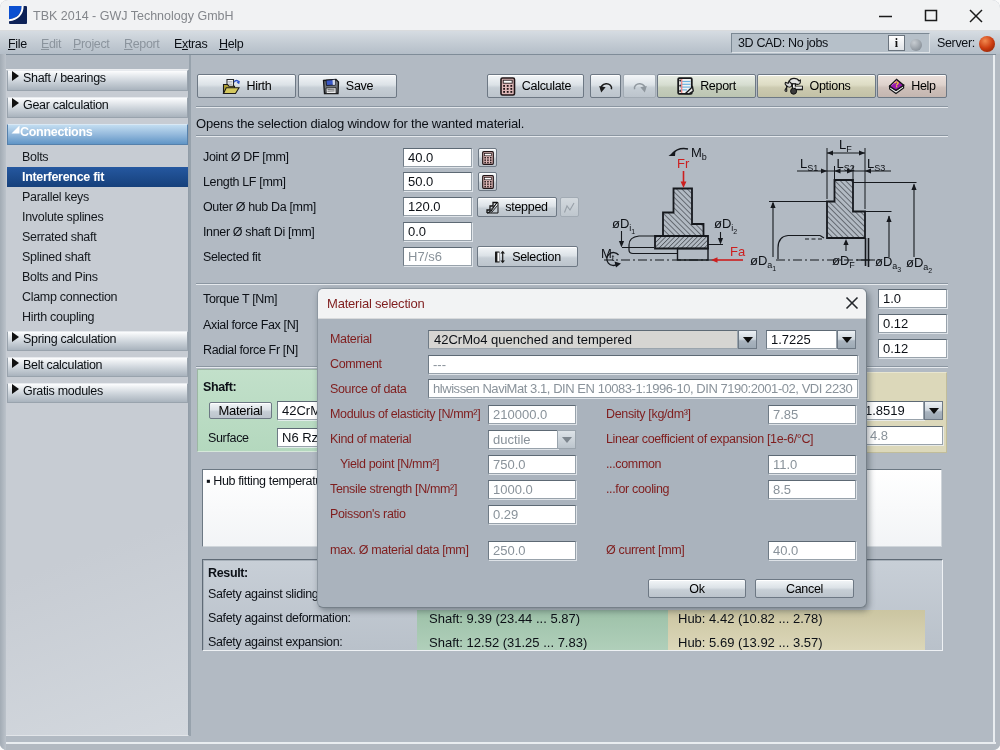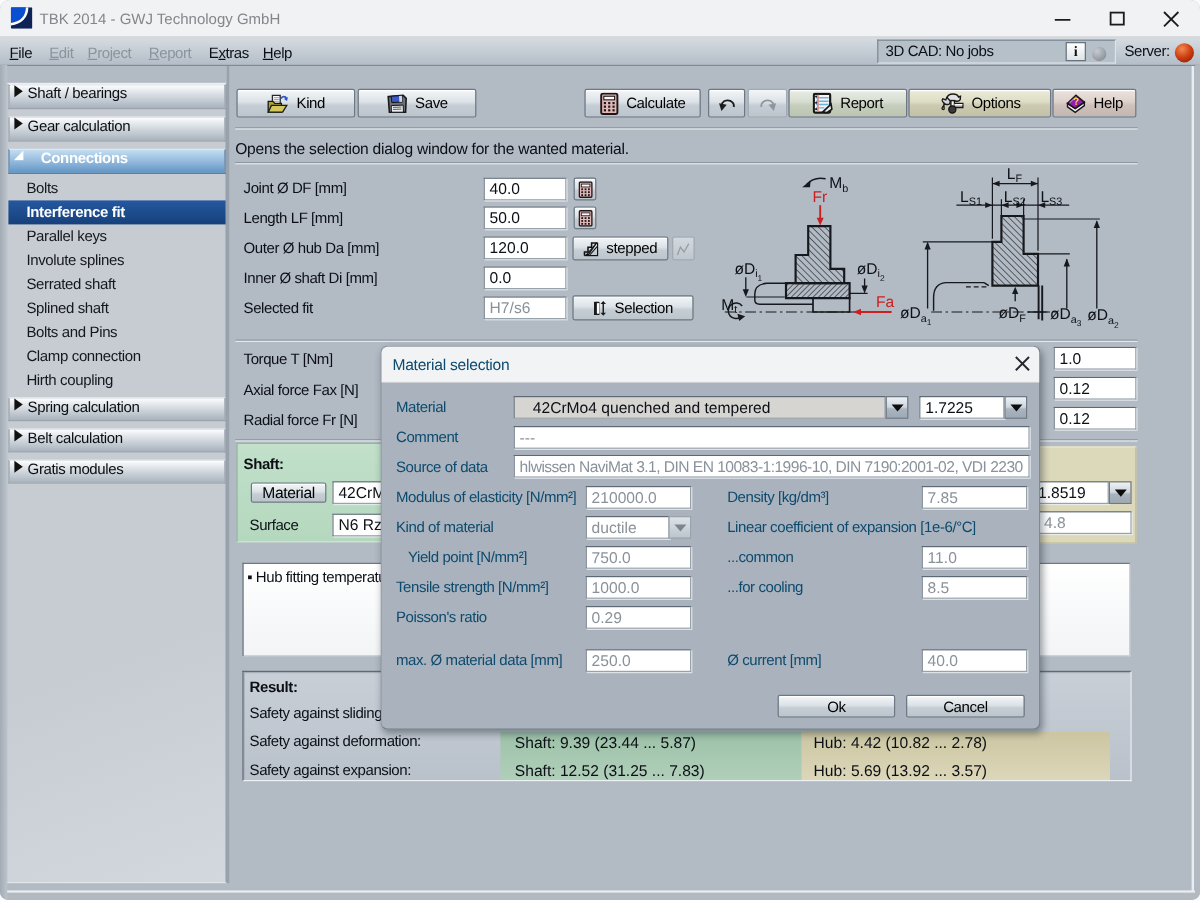--- a/index.html
+++ b/index.html
@@ -7,21 +7,21 @@
 .a{position:absolute}
 .lbl{font-size:12.5px;letter-spacing:-0.35px;color:#0c1016;white-space:nowrap;line-height:13px}.num{font-size:13px;letter-spacing:0}
 .gt{color:#89929a}
 .inp{background:#fff;border:1px solid #98a2ab;border-top-color:#5d6974;border-left-color:#6f7b86;box-shadow:1px 1px 0 rgba(238,242,246,.75);font-size:13px;color:#0c1016;padding-left:4px;display:flex;align-items:center;white-space:nowrap;overflow:hidden;box-sizing:border-box}
 .btn{border:1px solid #6d7884;border-radius:2px;background:linear-gradient(#f3f6f8,#dce2e7 45%,#c6ced5 58%,#bcc4cc);box-shadow:inset 0 1px 0 #fff;display:flex;align-items:center;justify-content:center;font-size:12.5px;letter-spacing:-0.3px;color:#000;box-sizing:border-box;gap:6px}
 .grv{border-top:1px solid #8b96a1;border-bottom:1px solid #e5e9ed;height:0}
 .sh{background:linear-gradient(#fcfdfe,#ccd3da 55%,#a9b3bd);border:1px solid #99a3ad;border-top-color:#e7eaee;font-size:12.5px;letter-spacing:-0.3px;color:#0a0e12;display:flex;align-items:flex-start;box-sizing:border-box}
 .si2{position:absolute;font-size:12.5px;letter-spacing:-0.3px;color:#14181d;display:flex;align-items:center;padding-left:15px;box-sizing:border-box}
 .tri{width:0;height:0;border-style:solid;display:inline-block}
 .dab{background:linear-gradient(#edf1f5,#cfd7de 48%,#a9b4bf 58%,#9da9b4);border:1px solid #6e7985;display:flex;align-items:center;justify-content:center;box-sizing:border-box}
-.dtx{font-size:12.5px;letter-spacing:-0.35px;color:#0c4a6e;white-space:nowrap;line-height:13px}
+.dtx{font-size:12.5px;letter-spacing:-0.35px;color:#7f1d1d;white-space:nowrap;line-height:13px}
 </style>
 </head>
 <body>
 <div id="w">
 <div class="a" style="left:0;top:0;width:1000px;height:30px;background:#f1f2f3;border-bottom:1px solid #d9dbdd"></div>
 <svg class="a" style="left:9px;top:6px" width="18" height="18">
  <rect x="0" y="0" width="18" height="18" rx="1" fill="#0d2257"></rect>
  <path d="M0,0 L12.6,0 C12.6,7.6 7.8,12.4 0,13.2 Z" fill="#0b4fd0"></path>
  <path d="M13.6,0 C13.6,8 8.4,13.3 0,14.2" stroke="#ffffff" stroke-width="2.1" fill="none"></path>
 </svg>
@@ -51,21 +51,21 @@
       <span style="margin-left:4px">Shaft / bearings</span>
     </div>
 <div class="a sh" style="left:7px;top:97px;width:181px;height:21px">
       <span class="tri" style="margin-left:4px;border-width:5px 0 5px 7px;border-color:transparent transparent transparent #111"></span>
       <span style="margin-left:4px">Gear calculation</span>
     </div>
 <div class="a sh" style="left:7px;top:124px;width:181px;height:21px;background:linear-gradient(#c2ddf1,#94b9dc 50%,#6095c6);border-color:#5580ab;border-top-color:#d9e8f4;color:#fff;font-weight:bold">
       <svg width="9" height="9" style="margin-left:3px">
         <polygon points="0.5,8.5 8.5,8.5 8.5,0.5" fill="#fff"></polygon>
       </svg>
-      <span style="margin-left:14px">Connections</span>
+      <span style="margin-left:0">Connections</span>
     </div>
 <div class="a si2" style="left:7px;top:147px;width:181px;height:20px">Bolts</div>
 <div class="a si2" style="left:7px;top:167px;width:181px;height:20px;background:linear-gradient(#2558a0,#16407b);color:#fff;font-weight:bold">Interference fit</div>
 <div class="a si2" style="left:7px;top:187px;width:181px;height:20px">Parallel keys</div>
 <div class="a si2" style="left:7px;top:207px;width:181px;height:20px">Involute splines</div>
 <div class="a si2" style="left:7px;top:227px;width:181px;height:20px">Serrated shaft</div>
 <div class="a si2" style="left:7px;top:247px;width:181px;height:20px">Splined shaft</div>
 <div class="a si2" style="left:7px;top:267px;width:181px;height:20px">Bolts and Pins</div>
 <div class="a si2" style="left:7px;top:287px;width:181px;height:20px">Clamp connection</div>
 <div class="a si2" style="left:7px;top:307px;width:181px;height:20px">Hirth coupling</div>
@@ -88,21 +88,21 @@
         <g stroke="#9aa0a6" stroke-width="0.8">
           <line x1="6.2" y1="3.4" x2="10.4" y2="3.4"></line>
           <line x1="6.2" y1="4.9" x2="10.4" y2="4.9"></line>
           <line x1="6.2" y1="6.4" x2="10.4" y2="6.4"></line>
         </g>
         <path d="M12.2,4.2 C13.2,1.9 15.8,2.1 16.8,4.1" fill="none" stroke="#2a50c8" stroke-width="1.4"></path>
         <path d="M17.9,2.8 L17.2,6.2 L14.6,4.6 Z" fill="#2a50c8"></path>
         <path d="M1.5,15.5 L1.5,6.5 L5.5,6.5 L7,8.2 L12.5,8.2 L12.5,15.5 Z" fill="#ad9f35" stroke="#1a1a1a" stroke-width="1.1"></path>
         <path d="M1.5,15.5 L4.2,9.8 L17,9.8 L13.5,15.5 Z" fill="#d3c75e" stroke="#1a1a1a" stroke-width="1.1"></path>
       </svg>
-<span>Kind</span>
+<span>Hirth</span>
     </div>
 <div class="a btn" style="left:298px;top:74px;width:99px;height:24px">
 <svg width="18" height="17" viewBox="0 0 18 17">
         <path d="M1.5,2.5 L14,1.5 L16.5,4 L16,15.5 L2.5,15.5 Z" fill="#6d7278" stroke="#17181a" stroke-width="1.3"></path>
         <path d="M4,2.2 L13,1.6 L13.5,7 L4.5,7.5 Z" fill="#3a58c8" stroke="#111" stroke-width="0.8"></path>
         <path d="M10.5,2 L13,1.8 L13.3,6.8 L10.8,7 Z" fill="#cfd6e6"></path>
         <path d="M4,10 L14,9.6 L14.2,15.5 L4.2,15.5 Z" fill="#e8eaec" stroke="#111" stroke-width="0.8"></path>
         <line x1="5.5" y1="11.5" x2="12.5" y2="11.2" stroke="#555" stroke-width="0.8"></line>
         <line x1="5.5" y1="13.2" x2="12.5" y2="12.9" stroke="#555" stroke-width="0.8"></line>
       </svg>
@@ -355,21 +355,21 @@
 <div class="a lbl num" style="left:429px;top:636px">Shaft: 12.52 (31.25 ... 7.83)</div>
 <div class="a lbl num" style="left:678px;top:636px">Hub: 5.69 (13.92 ... 3.57)</div>
 <div class="a" style="left:317px;top:288px;width:550px;height:320px;background:#aab3bd;border:1px solid #8d97a1;border-bottom-color:#768089;border-right-color:#768089;border-radius:6px;box-shadow:2px 3px 6px rgba(40,50,60,.45);box-sizing:border-box"></div>
 <div class="a" style="left:318px;top:289px;width:548px;height:29px;background:#f2f3f4;border-radius:5px 5px 0 0;border-bottom:1px solid #d8dadc"></div>
 <div class="a dtx" style="left:327px;top:297px;font-size:13px;letter-spacing:-0.2px">Material selection</div>
 <svg class="a" style="left:845px;top:296px" width="14" height="14">
       <line x1="1.5" y1="1.5" x2="12.5" y2="12.5" stroke="#23272c" stroke-width="1.6"></line>
       <line x1="12.5" y1="1.5" x2="1.5" y2="12.5" stroke="#23272c" stroke-width="1.6"></line>
     </svg>
 <div class="a dtx" style="left:330px;top:333px">Material</div>
-<div class="a" style="left:428px;top:330px;width:310px;height:19px;background:#d6d5d2;border:1px solid #9aa4ad;border-top-color:#5d6974;border-left-color:#6f7b86;box-sizing:border-box;display:flex;align-items:center;padding-left:15px;font-size:13px;color:#0c1016;white-space:nowrap;overflow:hidden">42CrMo4 quenched and tempered</div>
+<div class="a" style="left:428px;top:330px;width:310px;height:19px;background:#d6d5d2;border:1px solid #9aa4ad;border-top-color:#5d6974;border-left-color:#6f7b86;box-sizing:border-box;display:flex;align-items:center;padding-left:5px;font-size:13px;color:#0c1016;white-space:nowrap;overflow:hidden">42CrMo4 quenched and tempered</div>
 <div class="a dab" style="left:738px;top:330px;width:19px;height:19px">
       <span class="tri" style="border-width:6px 5px 0 5px;border-color:#0d0d0d transparent transparent transparent"></span>
     </div>
 <div class="a inp" style="left:766px;top:330px;width:71px;height:19px">1.7225</div>
 <div class="a dab" style="left:837px;top:330px;width:19px;height:19px">
       <span class="tri" style="border-width:6px 5px 0 5px;border-color:#0d0d0d transparent transparent transparent"></span>
     </div>
 <div class="a dtx" style="left:330px;top:358px">Comment</div>
 <div class="a inp gt" style="left:428px;top:355px;width:430px;height:19px;color:#89929a">---</div>
 <div class="a dtx" style="left:330px;top:383px">Source of data</div>

